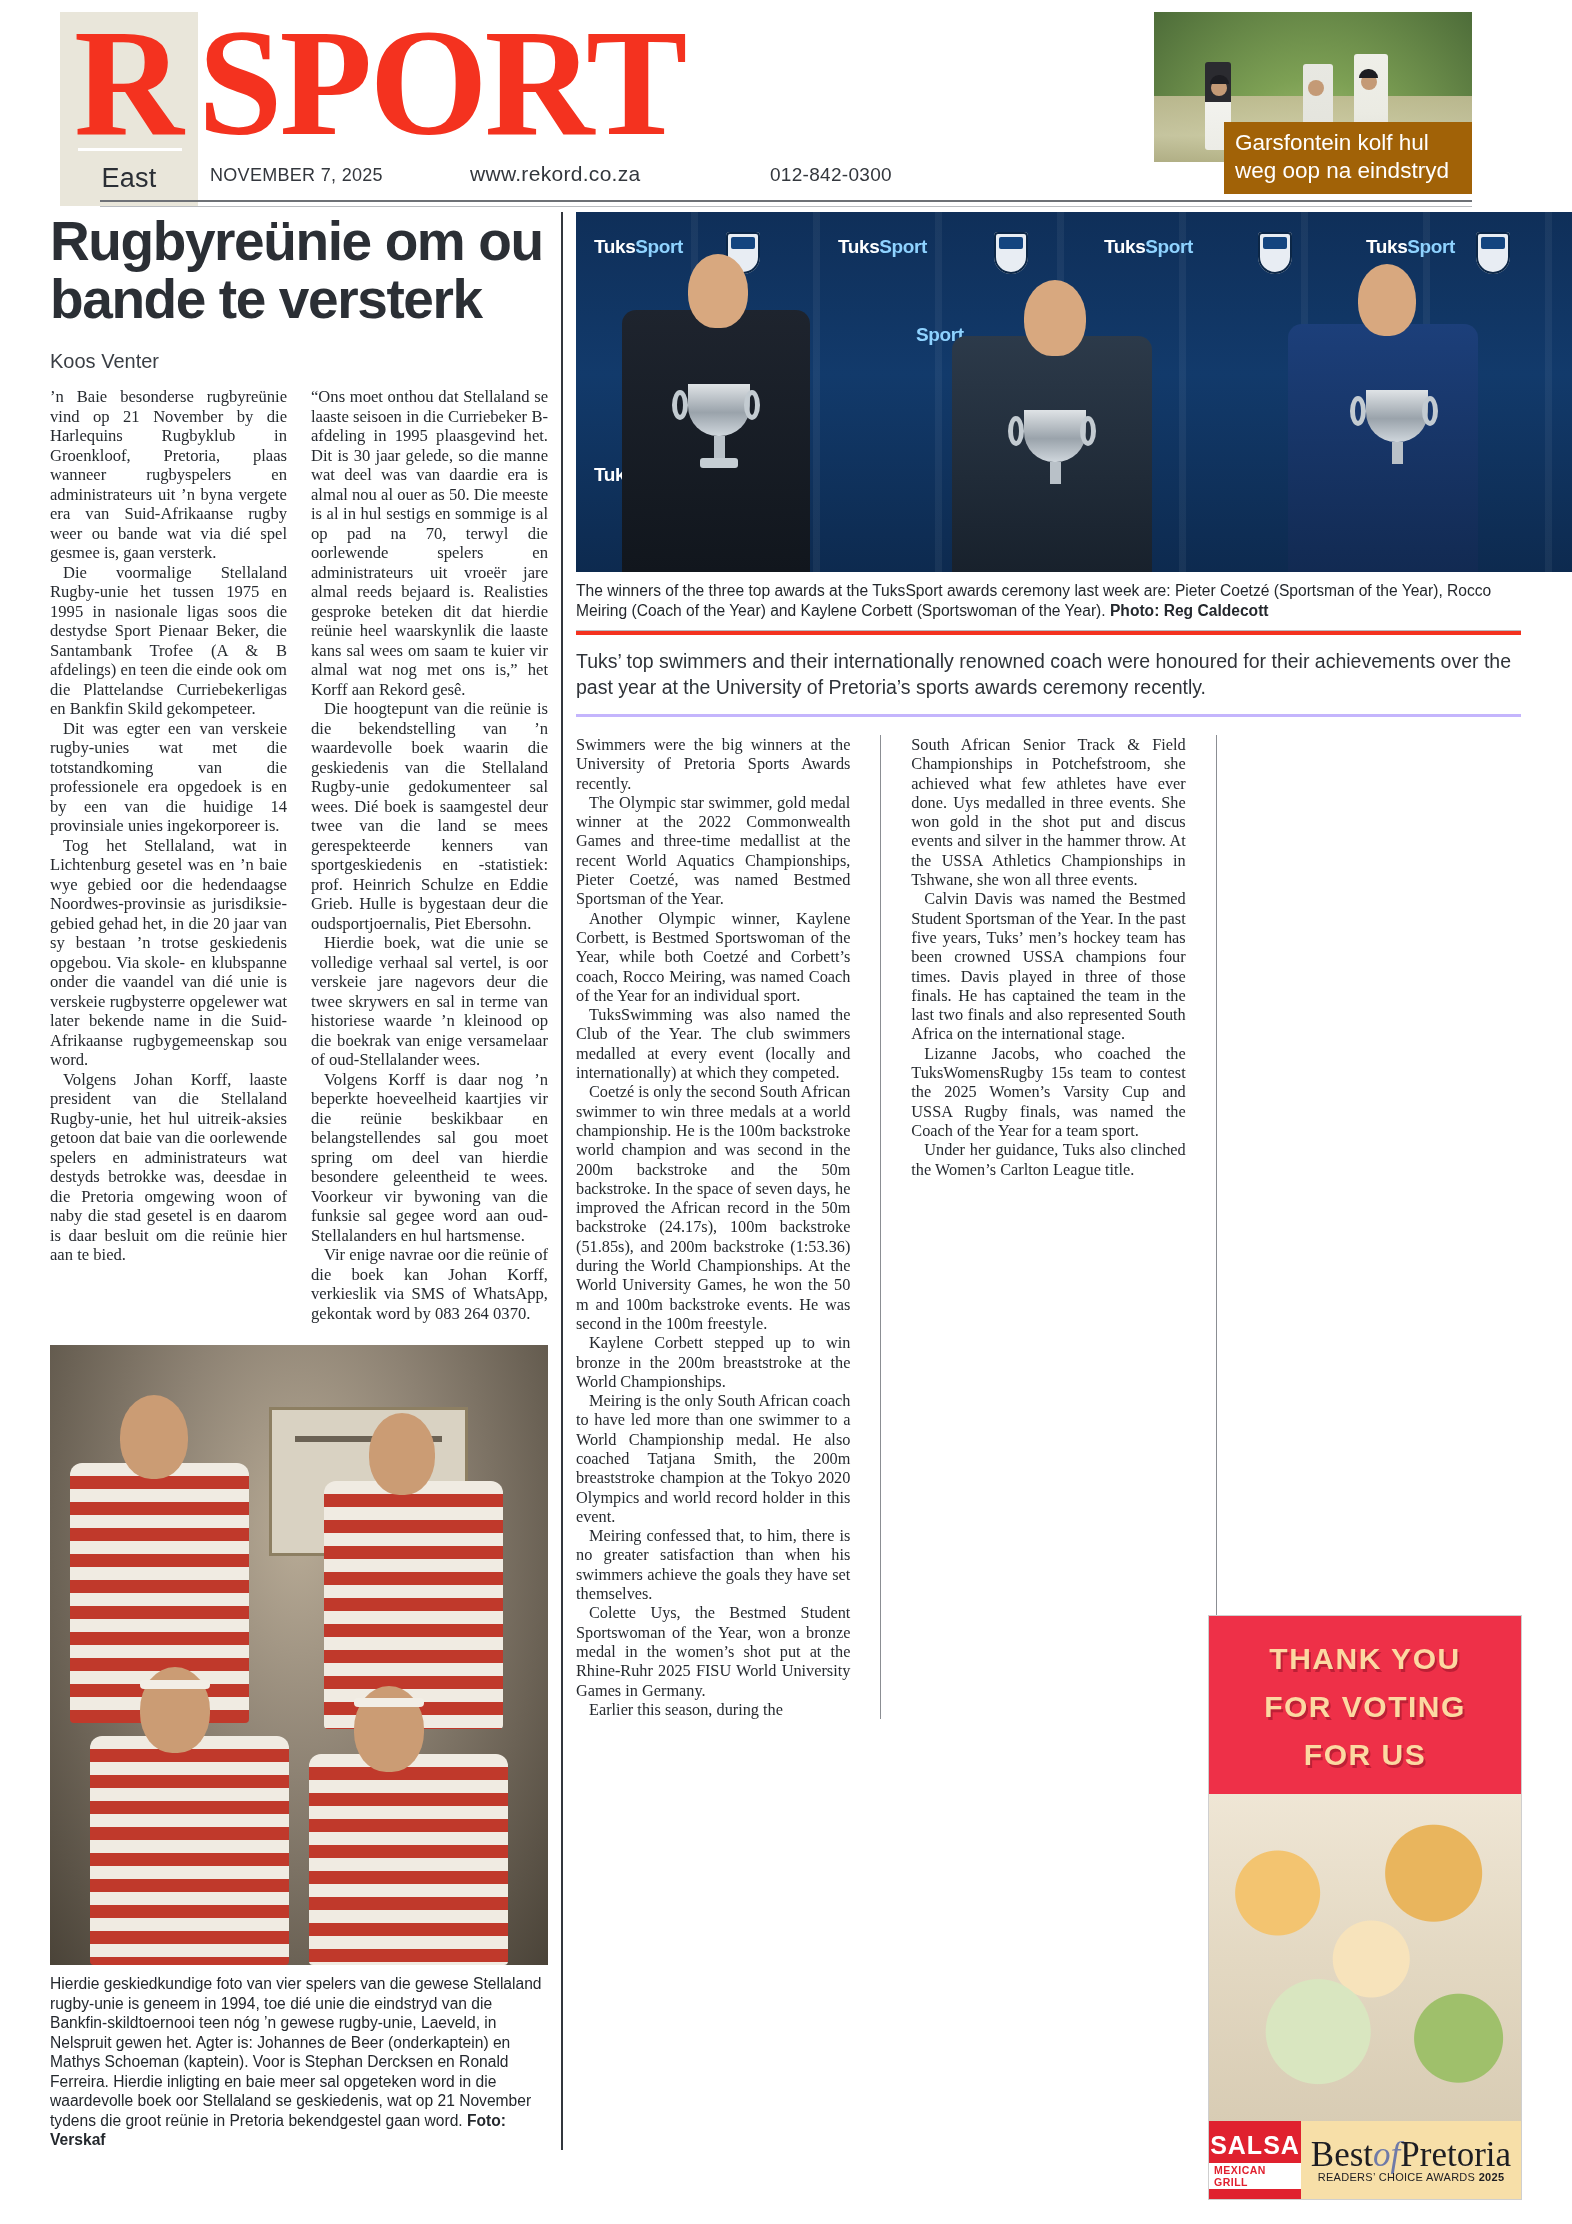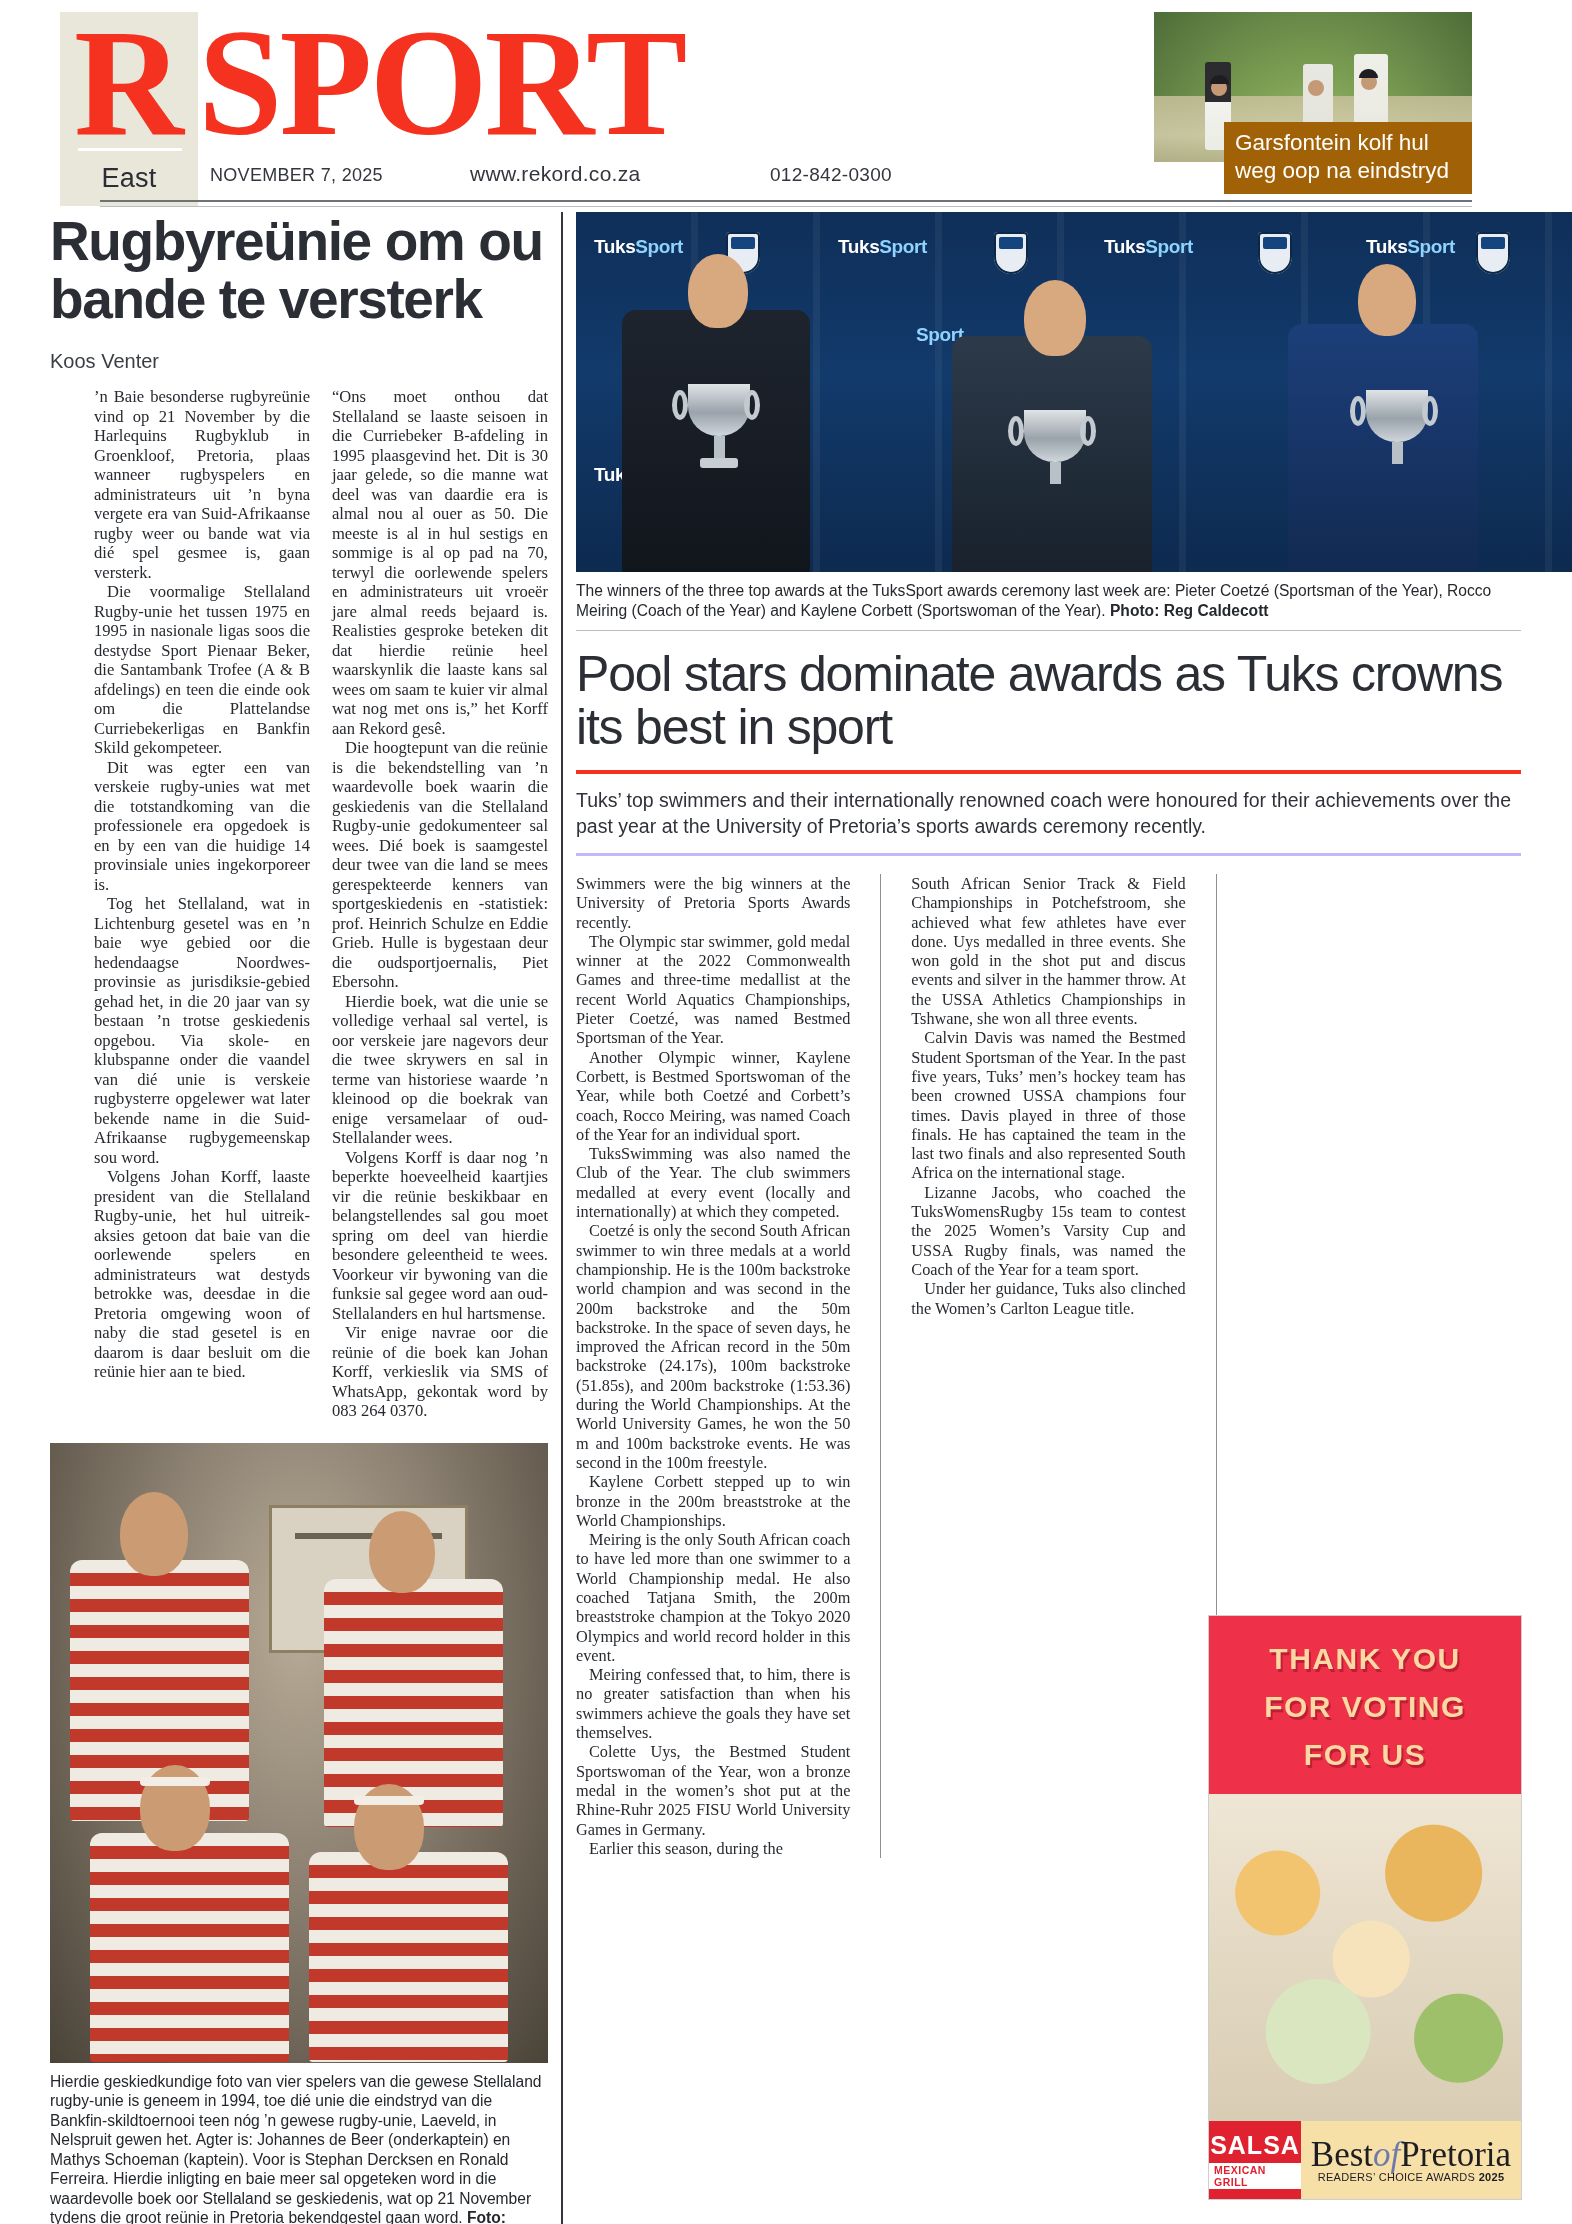--- a/index.html
+++ b/index.html
@@ -214,21 +214,21 @@
   </div>
 
   <div class="content">
     <div class="cols">
 
       <div class="col-left">
         <h1 class="head-left">Rugbyreünie om ou bande te versterk</h1>
         <div class="byline">Koos Venter</div>
 
         <div style="display:flex;">
-          <div class="serif" style="width:237px;margin-left:44px;">
+          <div class="serif" style="width:237px;">
             <p>’n Baie besonderse rugbyreünie vind op 21 November by die Harlequins Rugbyklub in Groenkloof, Pretoria, plaas wanneer rugbyspelers en administrateurs uit ’n byna vergete era van Suid-Afrikaanse rugby weer ou bande wat via dié spel gesmee is, gaan versterk.</p>
             <p>Die voormalige Stellaland Rugby-unie het tussen 1975 en 1995 in nasionale ligas soos die destydse Sport Pienaar Beker, die Santambank Trofee (A &amp; B afdelings) en teen die einde ook om die Plattelandse Curriebekerligas en Bankfin Skild gekompeteer.</p>
             <p>Dit was egter een van verskeie rugby-unies wat met die totstandkoming van die professionele era opgedoek is en by een van die huidige 14 provinsiale unies ingekorporeer is.</p>
             <p>Tog het Stellaland, wat in Lichtenburg gesetel was en ’n baie wye gebied oor die hedendaagse Noordwes-provinsie as jurisdiksie-gebied gehad het, in die 20 jaar van sy bestaan ’n trotse geskiedenis opgebou. Via skole- en klubspanne onder die vaandel van dié unie is verskeie rugbysterre opgelewer wat later bekende name in die Suid-Afrikaanse rugbygemeenskap sou word.</p>
             <p>Volgens Johan Korff, laaste president van die Stellaland Rugby-unie, het hul uitreik-aksies getoon dat baie van die oorlewende spelers en administrateurs wat destyds betrokke was, deesdae in die Pretoria omgewing woon of naby die stad gesetel is en daarom is daar besluit om die reünie hier aan te bied.</p>
           </div>
           <div style="width:24px;"></div>
           <div class="serif" style="width:237px;">
             <p>“Ons moet onthou dat Stellaland se laaste seisoen in die Curriebeker B-afdeling in 1995 plaasgevind het. Dit is 30 jaar gelede, so die manne wat deel was van daardie era is almal nou al ouer as 50. Die meeste is al in hul sestigs en sommige is al op pad na 70, terwyl die oorlewende spelers en administrateurs uit vroeër jare almal reeds bejaard is. Realisties gesproke beteken dit dat hierdie reünie heel waarskynlik die laaste kans sal wees om saam te kuier vir almal wat nog met ons is,” het Korff aan Rekord gesê.</p>
             <p>Die hoogtepunt van die reünie is die bekendstelling van ’n waardevolle boek waarin die geskiedenis van die Stellaland Rugby-unie gedokumenteer sal wees. Dié boek is saamgestel deur twee van die land se mees gerespekteerde kenners van sportgeskiedenis en -statistiek: prof. Heinrich Schulze en Eddie Grieb. Hulle is bygestaan deur die oudsportjoernalis, Piet Ebersohn.</p>
@@ -301,21 +301,20 @@
           <div class="tk-stem" style="left:816px;top:230px;"></div>
         </div>
 
         <div class="cap">
           <span>The winners of the three top awards at the TuksSport awards ceremony last week are: Pieter Coetzé (Sportsman of the Year), Rocco Meiring (Coach of the Year) and Kaylene Corbett (Sportswoman of the Year).</span>
           <b>Photo:</b>
           <b>Reg Caldecott</b>
         </div>
         <div class="cap-rule"></div>
 
-        <h2 class="head-right">Pool stars dominate awards as Tuks crowns its best in sport</h2>
 
         <div class="stand-wrap">
           <div class="stand">Tuks’ top swimmers and their internationally renowned coach were honoured for their achievements over the past year at the University of Pretoria’s sports awards ceremony recently.</div>
         </div>
 
         <div class="right-cols">
           <div class="rc">
             <div class="serif">
               <p>Swimmers were the big winners at the University of Pretoria Sports Awards recently.</p>
               <p>The Olympic star swimmer, gold medal winner at the 2022 Commonwealth Games and three-time medallist at the recent World Aquatics Championships, Pieter Coetzé, was named Bestmed Sportsman of the Year.</p>

